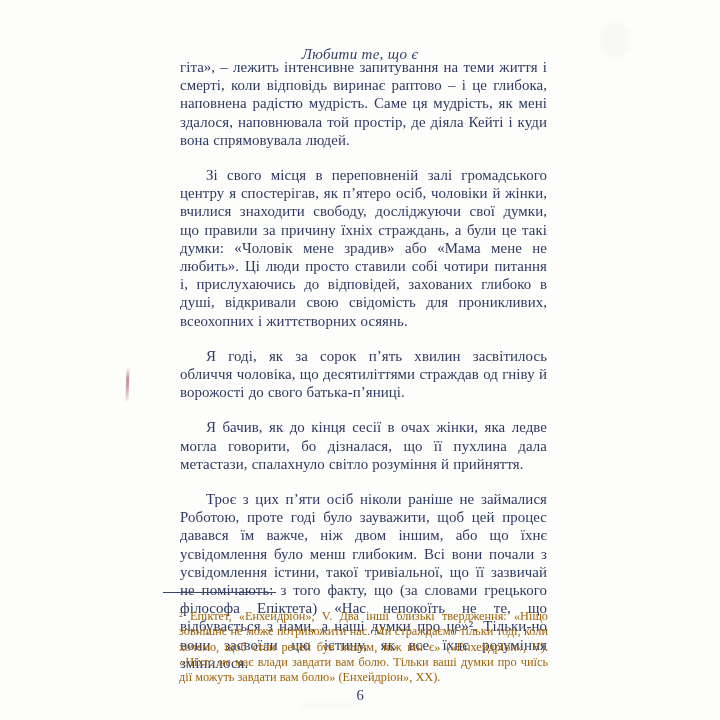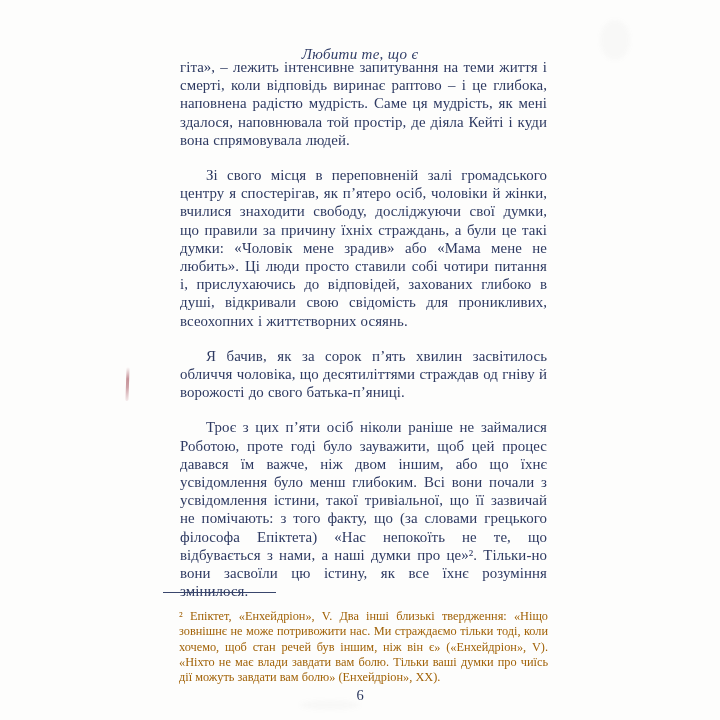--- a/index.html
+++ b/index.html
@@ -108,21 +108,22 @@
 </head>
 <body>
 
 <div class="page">
 
   <div class="running-header">Любити те, що є</div>
 
   <div class="body-text">
     <p class="first">гіта», – лежить інтенсивне запитування на теми життя і смерті, коли відповідь виринає раптово – і це глибока, наповнена радістю мудрість. Саме ця мудрість, як мені здалося, наповнювала той простір, де діяла Кейті і куди вона спрямовувала людей.</p>
     <p>Зі свого місця в переповненій залі громадського центру я спостерігав, як п’ятеро осіб, чоловіки й жінки, вчилися знаходити свободу, досліджуючи свої думки, що правили за причину їхніх страждань, а були це такі думки: «Чоловік мене зрадив» або «Мама мене не любить». Ці люди просто ставили собі чотири питання і, прислухаючись до відповідей, захованих глибоко в душі, відкривали свою свідомість для проникливих, всеохопних і життєтворних осяянь.</p>
-    <p>Я бачив, як за сорок п’ять хвилин засвітилось обличчя чоловіка, що десятиліттями страждав од гніву й ворожості до свого батька-п’яниці.</p>
+    <p>Я годі, як за сорок п’ять хвилин засвітилось обличчя чоловіка, що десятиліттями страждав од гніву й ворожості до свого батька-п’яниці.</p>
+    <p>Я бачив, як до кінця сесії в очах жінки, яка ледве могла говорити, бо дізналася, що її пухлина дала метастази, спалахнуло світло розуміння й прийняття.</p>
     <p>Троє з цих п’яти осіб ніколи раніше не займалися Роботою, проте годі було зауважити, щоб цей процес давався їм важче, ніж двом іншим, або що їхнє усвідомлення було менш глибоким. Всі вони почали з усвідомлення істини, такої тривіальної, що її зазвичай не помічають: з того факту, що (за словами грецького філософа Епіктета) «Нас непокоїть не те, що відбувається з нами, а наші думки про це»². Тільки-но вони засвоїли цю істину, як все їхнє розуміння змінилося.</p>
   </div>
 
   <div class="footnote-area">
     <div class="footnote-rule"></div>
     <p class="footnote-text">²  Епіктет, «Енхейдріон», V. Два інші близькі твердження: «Ніщо зовнішнє не може потривожити нас. Ми страждаємо тільки тоді, коли хочемо, щоб стан речей був іншим, ніж він є» («Енхейдріон», V). «Ніхто не має влади завдати вам болю. Тільки ваші думки про чиїсь дії можуть завдати вам болю» (Енхейдріон», XX).</p>
   </div>
 
   <div class="page-number">6</div>
 

